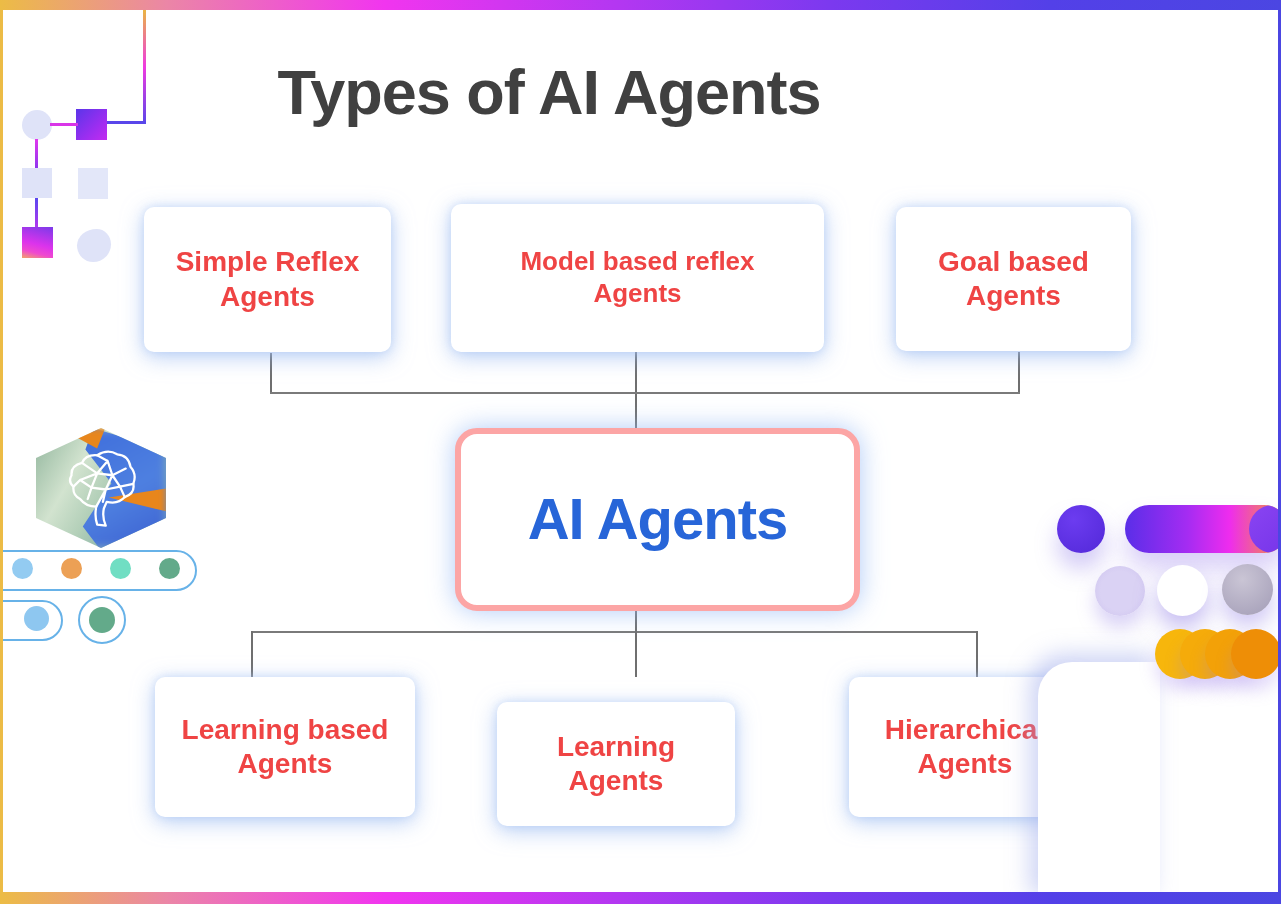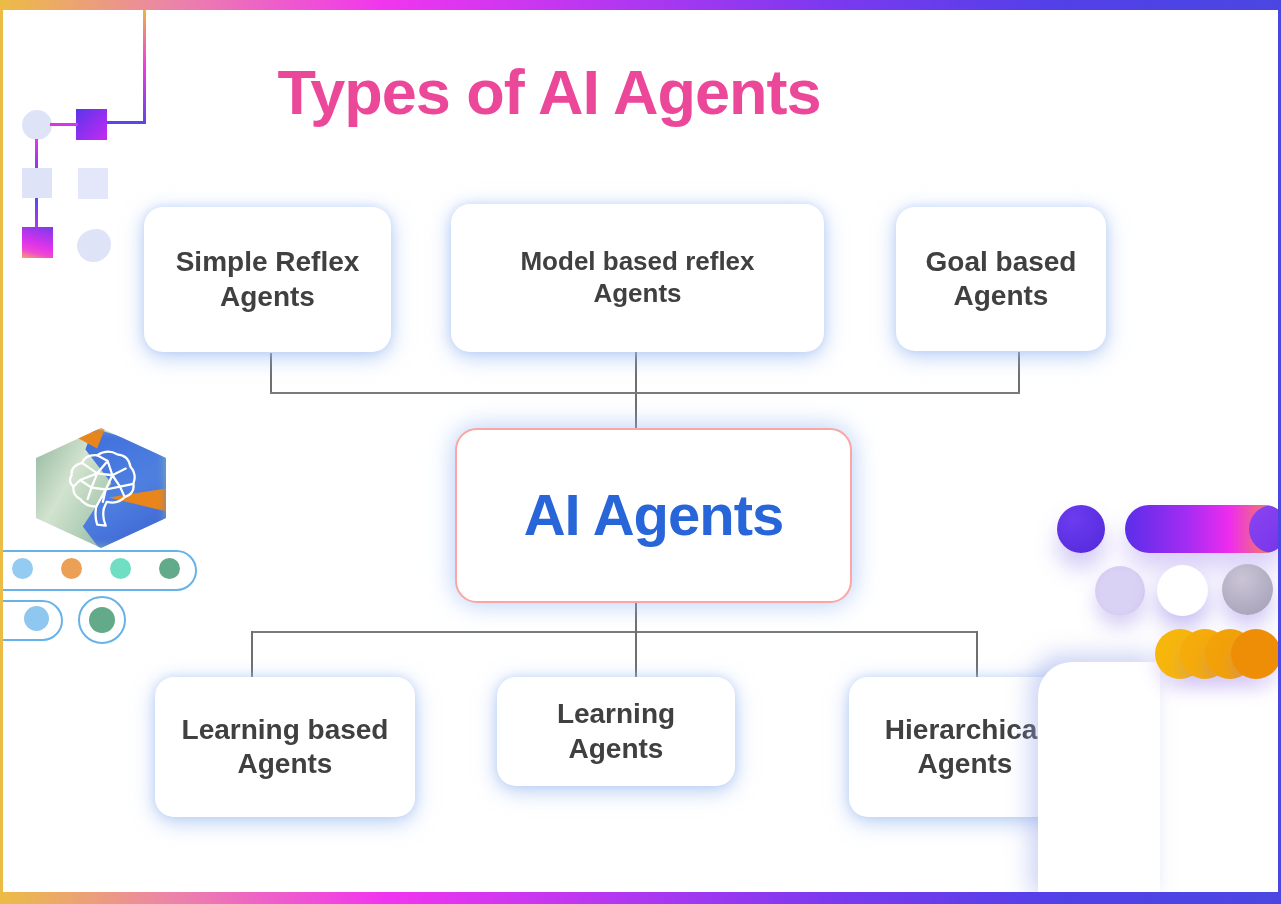--- a/index.html
+++ b/index.html
@@ -8,31 +8,31 @@
     font-family:"Liberation Sans","DejaVu Sans",sans-serif;
     background:linear-gradient(90deg,#ecbc45 0%,#eb86a6 13%,#f135ef 30%,#b437f1 48%,#7b39ef 65%,#5340e8 82%,#4b46e2 100%);
   }
   #canvas{
     position:absolute;top:10px;bottom:12px;left:3px;right:3px;
     background:#ffffff;overflow:hidden;
   }
   
   .title{
     position:absolute;left:0;top:46px;width:1092px;text-align:center;
-    font-size:63px;font-weight:bold;letter-spacing:-1px;color:#ec4899;
+    font-size:63px;font-weight:bold;letter-spacing:-1px;color:#404040;
   }
   
   .node{
-    position:absolute;background:#fff;border-radius:19px;
+    position:absolute;background:#fff;border-radius:10px;
     box-shadow:0 5px 22px rgba(148,182,240,.65),0 0 8px rgba(190,212,248,.55);
     display:flex;align-items:center;justify-content:center;text-align:center;
-    font-weight:bold;font-size:28px;line-height:1.22;color:#404040;
+    font-weight:bold;font-size:28px;line-height:1.22;color:#ef4444;
   }
   .node.center{
-    border:2px solid #fca5a5;border-radius:22px;
+    border:6px solid #fca5a5;border-radius:22px;
     font-size:58px;color:#2765d8;letter-spacing:-1px;
     box-shadow:0 0 26px rgba(150,185,245,.75);
   }
   
   .vline{position:absolute;width:2px;background:#6f6f6f;}
   .hline{position:absolute;height:2px;background:#7a7a7a;}
   
   .tl-line-v{position:absolute;left:140px;top:0;width:3px;height:114px;
     background:linear-gradient(180deg,#eab543 0%,#ef3ae0 50%,#5946ea 100%);}
   .tl-line-h{position:absolute;left:103px;top:111px;width:40px;height:3px;background:#5946ea;}
@@ -125,34 +125,34 @@
     <div class="vline" style="left:973px;top:621px;height:46px;"></div>
 
     <div class="node" style="left:141px;top:197px;width:247px;height:145px;">
       <div><span>Simple Reflex</span><br>
            <span>Agents</span></div>
     </div>
     <div class="node" style="left:448px;top:194px;width:373px;height:148px;font-size:26px;">
       <div><span>Model based reflex</span><br>
            <span>Agents</span></div>
     </div>
-    <div class="node" style="left:893px;top:197px;width:210px;height:144px;">
+    <div class="node" style="left:893px;top:197px;width:235px;height:144px;">
       <div><span>Goal based</span><br>
            <span>Agents</span></div>
     </div>
 
     <div class="node center" style="left:452px;top:418px;width:393px;height:171px;">
       <span>AI Agents</span>
     </div>
 
     <div class="node" style="left:152px;top:667px;width:260px;height:140px;">
       <div><span>Learning based</span><br>
            <span>Agents</span></div>
     </div>
-    <div class="node" style="left:494px;top:667px;width:238px;height:109px;">
+    <div class="node" style="left:494px;top:692px;width:238px;height:124px;">
       <div><span>Learning</span><br>
            <span>Agents</span></div>
     </div>
     <div class="node" style="left:846px;top:667px;width:232px;height:140px;">
       <div><span>Hierarchical</span><br>
            <span>Agents</span></div>
     </div>
 
     <div class="hexwrap">
       <div class="hex-base"></div>

